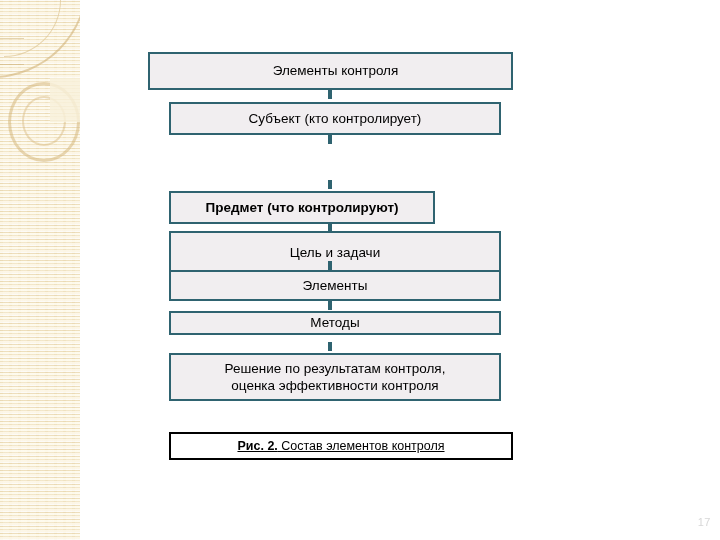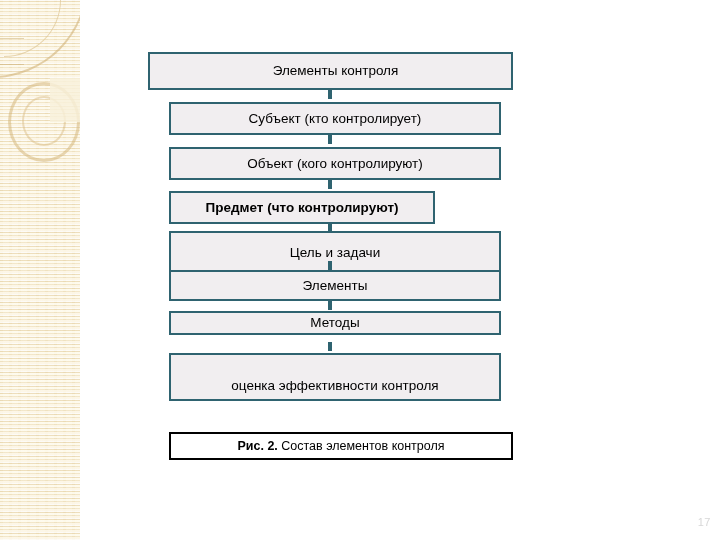--- a/index.html
+++ b/index.html
@@ -151,20 +151,21 @@
     position: absolute;
     box-sizing: border-box;
     background: #ffffff;
     border: 2px solid #000000;
     color: #000000;
     font-size: 12.5px;
     display: flex;
     align-items: center;
     justify-content: center;
     text-align: center;
+    text-decoration: underline;
   }
   .caption-box .fig-num {
     font-weight: bold;
   }
 
   #page-number {
     position: absolute;
     right: 9px;
     bottom: 12px;
     font-size: 11px;
@@ -196,23 +197,20 @@
   </div>
 
   <div class="flow-box" style="left:169px; top:102px; width:332px; height:33px;padding-left:6px;">
     <span>Субъект (кто контролирует)</span>
   </div>
 
   <div class="connector" style="left:325px; top:135px;">
     <div class="stem"></div>
   </div>
 
-  <div class="flow-box" style="left:169px; top:147px; width:332px; height:33px;">
-    <span>Объект (кого контролируют)</span>
-  </div>
 
   <div class="connector" style="left:325px; top:180px;">
     <div class="stem"></div>
   </div>
 
   <div class="flow-box" style="left:169px; top:191px; width:266px; height:33px;font-weight:bold;">
     <span>Предмет (что контролируют)</span>
   </div>
 
   <div class="connector" style="left:325px; top:223px;">
@@ -238,21 +236,21 @@
   <div class="flow-box" style="left:169px; top:311px; width:332px; height:24px;">
     <span>Методы</span>
   </div>
 
   <div class="connector" style="left:325px; top:342px;">
     <div class="stem"></div>
   </div>
 
   <div class="flow-box two-line" style="left:169px; top:353px; width:332px; height:48px;">
     <span>
-      <br>
+      <span>Решение по результатам контроля,</span><br>
       <span>оценка эффективности контроля</span>
     </span>
   </div>
 
   <div class="caption-box" style="left:169px; top:432px; width:344px; height:28px;">
     <span><span class="fig-num">Рис. 2.</span><span> Состав элементов контроля</span></span>
   </div>
 
 </div>
 

